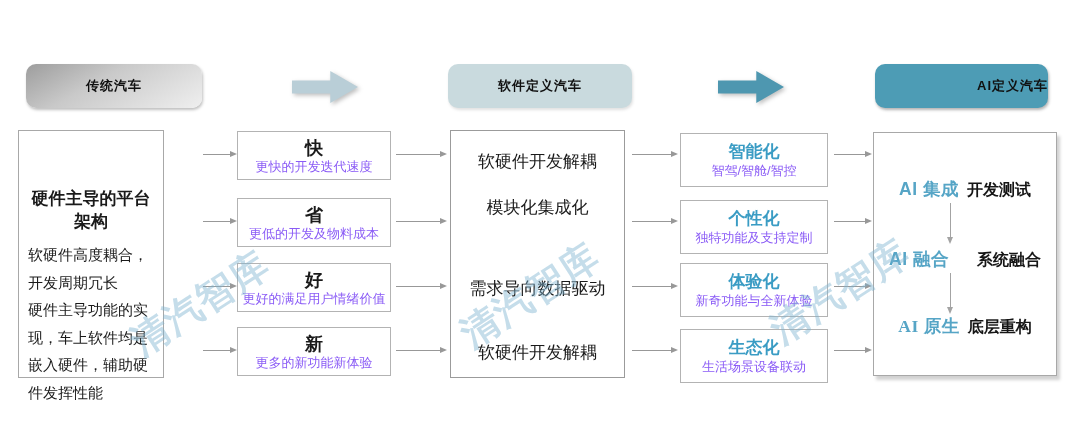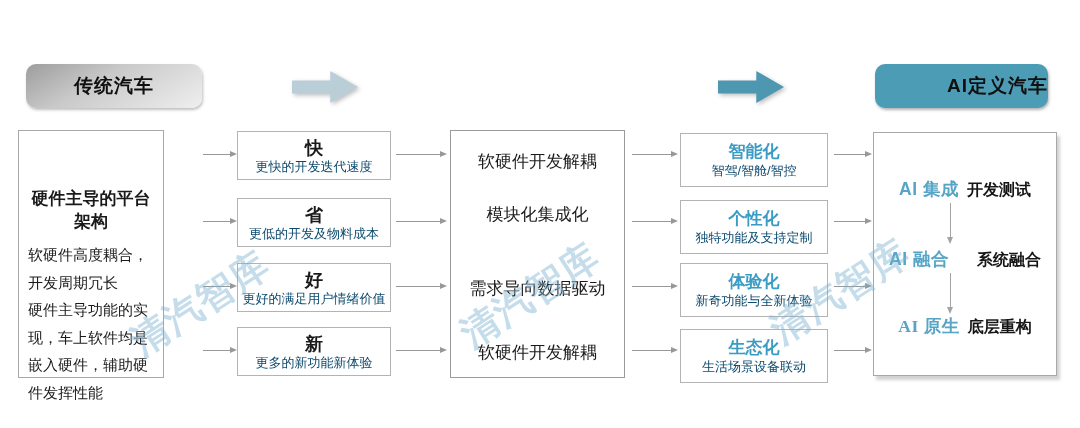--- a/index.html
+++ b/index.html
@@ -5,21 +5,21 @@
   html,body { margin:0; padding:0; background:#fff; }
   .canvas {
     position:relative; width:1080px; height:428px; background:#ffffff;
     font-family:"Liberation Sans","DejaVu Sans",sans-serif; color:#1a1a1a;
     overflow:hidden;
   }
   
   .pill {
     position:absolute; top:64px; height:44px; border-radius:10px;
     display:flex; align-items:center; justify-content:center;
-    font-weight:bold; font-size:19px; color:#101010; letter-spacing:1px;
+    font-weight:bold; font-size:13px; color:#101010; letter-spacing:1px;
   }
   .pill-gray {
     left:26px; width:176px;
     background:linear-gradient(150deg,#9d9d9d 0%,#c9c9c9 40%,#efefef 100%);
     box-shadow:1px 2px 3px rgba(0,0,0,.25);
   }
   .pill-light { left:448px; width:184px; background:#c9dade; box-shadow:1px 2px 3px rgba(0,0,0,.12); }
   .pill-teal  { left:875px; width:173px; background:#4d9cb5; box-shadow:1px 2px 3px rgba(0,0,0,.3);justify-content:flex-end; }
 
   
@@ -42,27 +42,27 @@
   
   .small-box {
     position:absolute; box-sizing:border-box; background:#fff; border:1px solid #b3b3b3;
     display:flex; flex-direction:column; align-items:center; justify-content:center; text-align:center;
   }
   .c2 { left:237px; width:154px; height:49px; }
   .c4 { left:680px; width:148px; height:54px; }
   .r1 { top:131px; } .r2 { top:198px; } .r3 { top:263px; } .r4 { top:327px; }
   .c4.r1 { top:133px; } .c4.r2 { top:200px; } .c4.r4 { top:329px; }
   .small-box .t { font-size:18px; font-weight:bold; line-height:22px; }
-  .small-box .d { font-size:13px; line-height:16px; color:#0c4a6e; }
+  .small-box .d { font-size:13px; line-height:16px; color:#8b5cf6; }
   .c4 .t { color:#3a9cc4; font-size:17px; }
 
   
   .col3 { left:450px; top:130px; width:175px; height:248px; border-color:#9b9b9b; }
   .col3 .item { position:absolute; left:0; width:100%; text-align:center; font-size:17px; }
-  .f1 { top:19px; } .f2 { top:72px; } .f3 { top:146px; } .f4 { top:210px; }
+  .f1 { top:19px; } .f2 { top:65px; } .f3 { top:146px; } .f4 { top:210px; }
 
   
   .col5 { left:873px; top:132px; width:184px; height:244px; box-shadow:3px 4px 3px rgba(0,0,0,.18); }
   .ai-row { position:absolute; left:0; width:100%; display:flex; justify-content:center; gap:8px; align-items:baseline; }
   .ai-row .ai { color:#56a5c6; font-size:17.5px; font-weight:bold; letter-spacing:.5px; }
   .ai-row .desc { color:#161616; font-size:16px; font-weight:bold; }
   .a1 { top:44px; } .a2 { top:114px;gap:28px; } .a3 { top:181px;font-family:Liberation Serif, serif; }
   .varrow { position:absolute; left:76px; width:0; border-left:1px solid #a3a3a3; }
   .varrow::after {
     content:""; position:absolute; left:-4px; bottom:-7px;
@@ -96,20 +96,23 @@
 <body>
 
 <div class="canvas">
 
   <div class="pill pill-gray">
     <span>传统汽车</span>
   </div>
   <div class="big-arrow-wrap ba1">
       <div class="big-arrow"></div>
     </div>
+  <div class="pill pill-light">
+    <span>软件定义汽车</span>
+  </div>
   <div class="big-arrow-wrap ba2">
       <div class="big-arrow"></div>
     </div>
   <div class="pill pill-teal">
     <span>AI定义汽车</span>
   </div>
 
   <div class="box col1">
     <div class="title">硬件主导的平台架构</div>
     <p>软硬件高度耦合，开发周期冗长</p>

